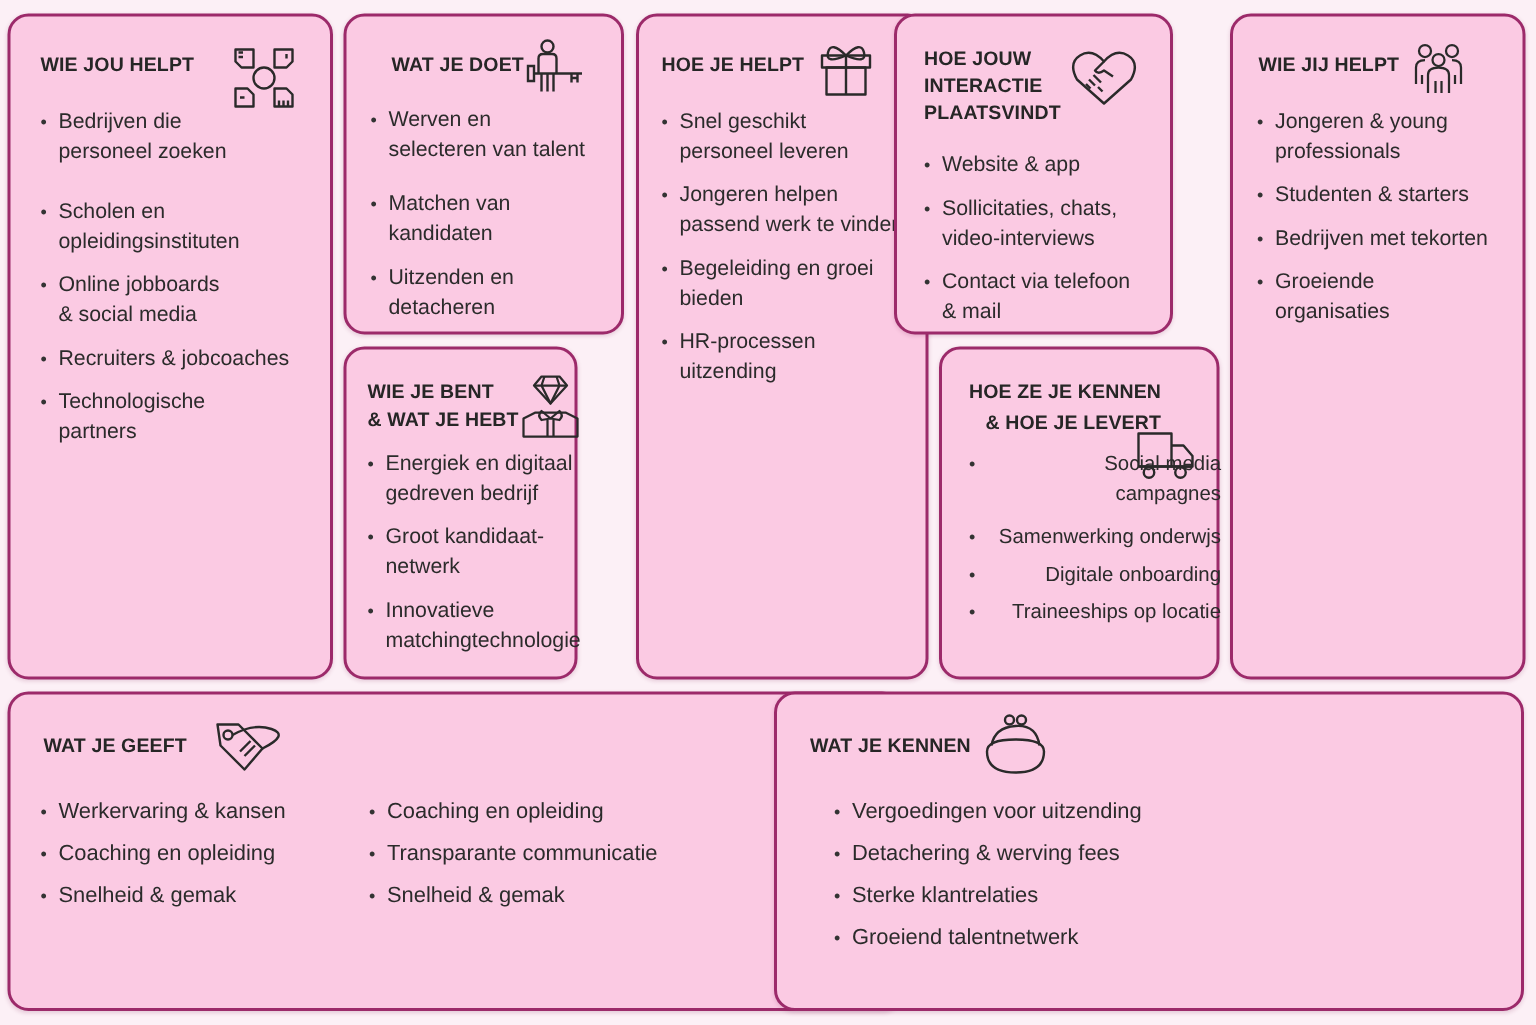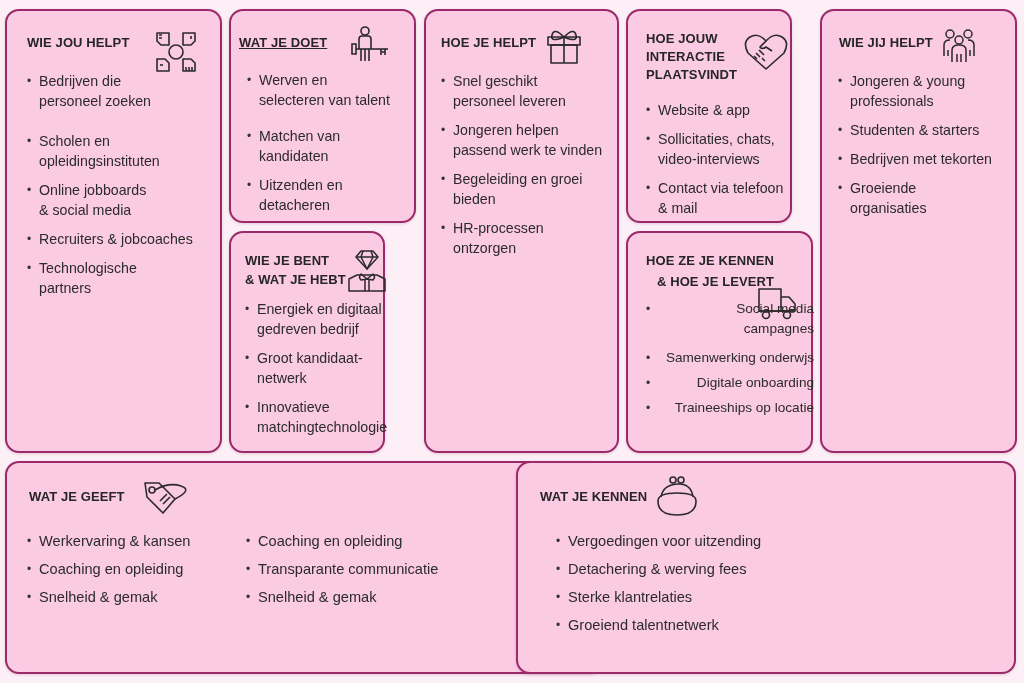--- a/index.html
+++ b/index.html
@@ -54,21 +54,21 @@
 opleidingsinstituten</li>
     <li style="white-space:pre-line;">Online jobboards
 &amp; social media</li>
     <li style="white-space:pre-line;">Recruiters &amp; jobcoaches</li>
     <li style="white-space:pre-line;">Technologische
 partners</li>
   </ul>
 </div>
 
 <div class="box" style="left:229px;top:9px;width:187px;height:214px;">
-  <div class="title" style="left:8px;top:22px;text-decoration:underline;">WAT JE DOET</div>
+  <div class="title" style="left:30px;top:22px;">WAT JE DOET</div>
   <div class="icon" style="left:117px;top:14px;">
     <svg width="42" height="40" viewBox="0 0 42 40" fill="none" stroke="#2a2a2a" stroke-width="1.6">
       <circle cx="17" cy="6" r="4"></circle>
       <path d="M11 24V14q0-3 3-3h6q3 0 3 3v10"></path>
       <path d="M4 19h4v10H4z"></path>
       <path d="M8 24h32"></path>
       <path d="M13 24v12M17 24v12M21 24v12"></path>
       <path d="M33 24v6M37 24v6M33 27h4"></path>
     </svg>
   </div>
@@ -115,25 +115,25 @@
     </svg>
   </div>
   <ul class="items" style="left:15px;top:60px;width:175px;">
     <li style="white-space:pre-line;">Snel geschikt
 personeel leveren</li>
     <li style="white-space:pre-line;">Jongeren helpen
 passend werk te vinden</li>
     <li style="white-space:pre-line;">Begeleiding en groei
 bieden</li>
     <li style="white-space:pre-line;">HR-processen
-ontzorgen</li>
-  </ul>
-</div>
-
-<div class="box" style="left:626px;top:9px;width:166px;height:214px;">
+uitzending</li>
+  </ul>
+</div>
+
+<div class="box" style="left:596px;top:9px;width:186px;height:214px;">
   <div class="title" style="left:18px;top:19px;line-height:18px;">HOE JOUW
 INTERACTIE
 PLAATSVINDT</div>
   <div class="icon" style="left:116px;top:22px;">
     <svg width="44" height="38" viewBox="0 0 44 38" fill="none" stroke="#2a2a2a" stroke-width="1.6" stroke-linejoin="round">
       <path d="M22 8q-8-9-16-4t-2 16l18 16 18-16q6-11-2-16t-16 4z"></path>
       <path d="M22 8l-6 6q2 3 6 0l6 4"></path>
       <path d="M12 20l4 4M15 17l5 5M18 25l3 3M10 23l3 3"></path>
     </svg>
   </div>

